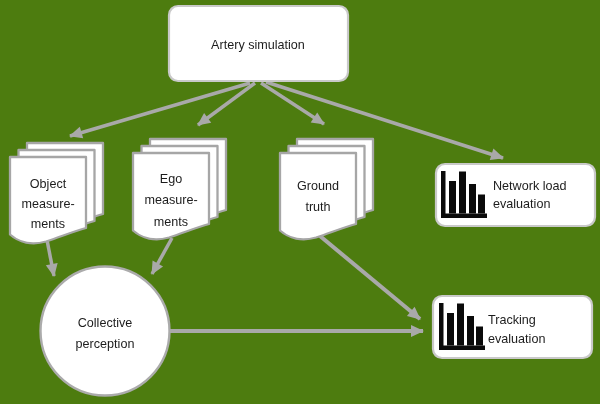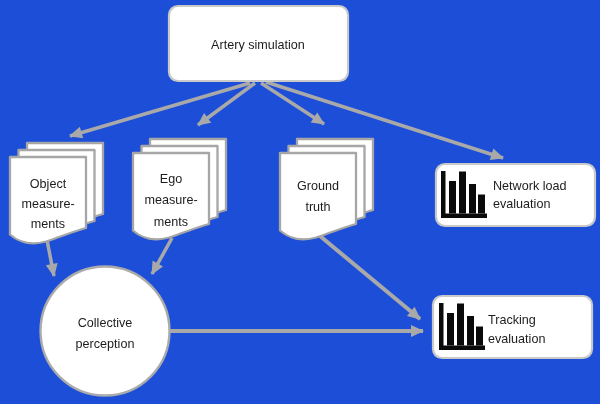--- a/index.html
+++ b/index.html
@@ -1,20 +1,20 @@
 <!DOCTYPE html>
 <html><head>
 <meta charset="utf-8">
 <style>
   html, body { margin: 0; padding: 0; background: #ffffff; }
   .stage {
     position: relative;
     width: 600px;
     height: 404px;
-    background: #1d4ed8;
+    background: #4d7c0f;
     font-family: "Liberation Sans", sans-serif;
     overflow: hidden;
   }
   svg text {
     font-family: "Liberation Sans", sans-serif;
     font-size: 12.6px;
     fill: #1c1c1c;
   }
   svg text.mid { text-anchor: middle; }
   .box  { fill: #ffffff; stroke: #c9c9c9; stroke-width: 2.2; }

